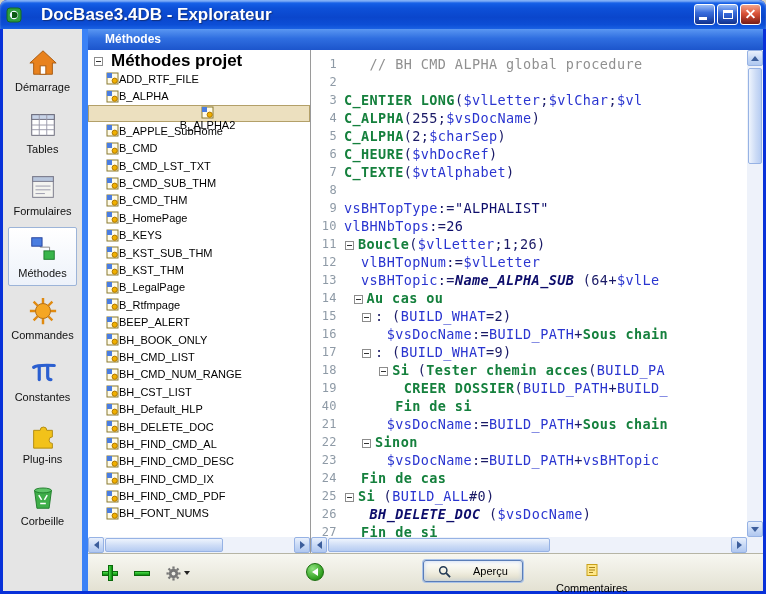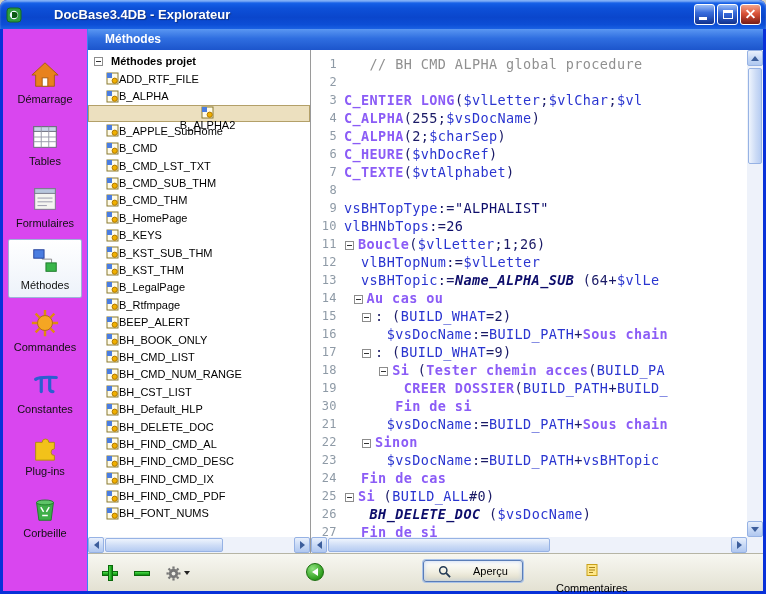--- a/index.html
+++ b/index.html
@@ -5,69 +5,69 @@
   html,body{margin:0;padding:0;background:#d6d2c2;}
   body{width:766px;height:594px;font-family:"Liberation Sans",sans-serif;overflow:hidden;}
   .window{position:relative;width:766px;height:594px;background:#0831d9;border-radius:7px 7px 0 0;overflow:hidden;}
 
   
   .titlebar{position:absolute;top:0;left:0;right:0;height:29px;display:flex;align-items:center;
     padding:0 5px 0 6px;box-sizing:border-box;border-radius:7px 7px 0 0;
     background:linear-gradient(180deg,#4b8ef5 0%,#1560e8 10%,#0d50d8 28%,#0a46cc 60%,#0c4ed6 85%,#1a62e4 100%);
     box-shadow:inset 0 2px 2px rgba(255,255,255,.35);}
   .app-icon svg{width:16px;height:16px;display:block;}
-  .title-text{flex:1;margin-left:19px;color:#fff;font-weight:bold;font-size:13px;text-shadow:1px 1px 1px #10307e;padding-left:13px;}
+  .title-text{flex:1;margin-left:6px;color:#fff;font-weight:bold;font-size:17px;text-shadow:1px 1px 1px #10307e;padding-left:13px;}
   .win-controls{display:flex;gap:2px;}
   .wbtn{position:relative;width:21px;height:21px;border-radius:3px;border:1px solid #fff;box-sizing:border-box;
     box-shadow:inset 0 -9px 10px -6px rgba(0,0,40,.5);}
   .wbtn.min,.wbtn.max{background:linear-gradient(#9dbef5,#3a6fe0 40%,#1e50c8);}
   .wbtn.close{background:linear-gradient(#f2a58c,#e2573a 45%,#bc3012);}
   .g-min{position:absolute;left:4px;bottom:4px;width:8px;height:3px;background:#fff;}
   .g-max{position:absolute;left:5px;top:5px;width:10px;height:9px;border:1px solid #fff;border-top:3px solid #fff;box-sizing:border-box;}
   .g-close{position:absolute;inset:0;}
   .g-close::before,.g-close::after{content:"";position:absolute;left:4px;top:8px;width:11px;height:2px;background:#fff;}
   .g-close::before{transform:rotate(45deg);} .g-close::after{transform:rotate(-45deg);}
 
   
   .wbody{position:absolute;top:29px;left:3px;right:3px;bottom:3px;background:#fff;display:flex;}
 
   
-  .sidebar{width:85px;flex:none;background:#d946ef;border-right:1px solid #3b82f6;box-sizing:border-box;
-    padding-top:24px;display:flex;flex-direction:column;}
+  .sidebar{width:85px;flex:none;background:#e5e5e5;border-right:6px solid #3b82f6;box-sizing:border-box;
+    padding-top:12px;display:flex;flex-direction:column;}
   .sb-item{display:flex;flex-direction:column;align-items:center;justify-content:center;gap:3px;
     padding:6px 1px;margin:0 5px 3px;border:1px solid transparent;border-radius:2px;}
   .sb-item.selected{border-color:#9cb4d8;background:linear-gradient(#ffffff,#edf2fa);}
   .sb-icon svg{width:30px;height:30px;display:block;}
   .sb-label{font-size:11px;color:#111;white-space:nowrap;}
 
   
   .main{flex:1;display:flex;flex-direction:column;min-width:0;}
   .panel-header{height:21px;flex:none;background:linear-gradient(180deg,#5a97f2 0%,#2f6ee0 45%,#1c55cc 100%);
     color:#fff;font-weight:bold;font-size:12px;line-height:21px;padding-left:17px;}
   .content{flex:1;display:flex;min-height:0;}
 
   
   .tree-panel{width:222px;flex:none;display:flex;flex-direction:column;background:#fff;min-height:0;}
   .tree-rows{flex:1;overflow:hidden;padding-top:2px;}
-  .tree-root{display:flex;align-items:center;height:18px;padding-left:5px;gap:4px;font-size:11px;font-weight:bold;color:#000;}
+  .tree-root{display:flex;align-items:center;height:18px;padding-left:5px;gap:4px;font-size:17px;font-weight:bold;color:#000;}
   .tree-row{display:flex;align-items:center;height:17.4px;padding-left:17px;font-size:11px;color:#000;
     border:1px solid transparent;box-sizing:border-box;white-space:nowrap;}
   .tree-row.selected{background:#ece0bf;border-color:#b3a069;flex-direction:column;}
   .tree-icon svg{width:13px;height:13px;display:block;}
   .divider{width:1px;flex:none;background:#9a9a9a;}
 
   
   .editor-wrap{flex:1;display:grid;grid-template-columns:minmax(0,1fr) 16px;grid-template-rows:minmax(0,1fr) 16px;min-width:0;}
   .editor{grid-column:1;grid-row:1;overflow:hidden;padding-top:5px;background:#fff;
     font-family:"DejaVu Sans Mono",monospace;font-size:13.5px;letter-spacing:.4px;}
   .code-line{display:flex;height:18px;white-space:pre;}
   .ln{flex:none;width:26px;text-align:right;padding-right:7px;color:#8e9aa6;font-size:12px;line-height:18px;}
   .code{line-height:18px;}
   .sg-c{color:#909090;}
-  .sg-k{color:#8b5cf6;font-weight:bold;}
+  .sg-k{color:#15803d;font-weight:bold;}
   .sg-v{color:#2a35d0;}
   .sg-m{color:#0d0d6b;font-weight:bold;font-style:italic;}
   .sg-s{color:#0d0d6b;}
   .sg-p{color:#1a1a66;}
   .fold{display:inline-block;width:9px;height:9px;box-sizing:border-box;border:1px solid #8c8c8c;background:#fff;
     margin:0 4px 0 1px;vertical-align:-1px;position:relative;}
   .fold::after{content:"";position:absolute;left:1px;top:3px;width:5px;height:1px;background:#333;}
 
   
   .hscroll{height:16px;flex:none;display:flex;align-items:center;background:#eef2fa;}
@@ -525,21 +525,21 @@
               <div class="code-line"><span class="ln">10</span><span class="code"><span class="sg-v">vlBHNbTops</span><span class="sg-p">:=</span><span class="sg-s">26</span></span></div>
               <div class="code-line"><span class="ln">11</span><span class="code"><span class="fold"></span><span class="sg-k">Boucle</span><span class="sg-p">(</span><span class="sg-v">$vlLetter</span><span class="sg-p">;1;26)</span></span></div>
               <div class="code-line"><span class="ln">12</span><span class="code"><span class="sg-p">  </span><span class="sg-v">vlBHTopNum</span><span class="sg-p">:=</span><span class="sg-v">$vlLetter</span></span></div>
               <div class="code-line"><span class="ln">13</span><span class="code"><span class="sg-p">  </span><span class="sg-v">vsBHTopic</span><span class="sg-p">:=</span><span class="sg-m">Name_ALPHA_SUB</span><span class="sg-p"> (64+</span><span class="sg-v">$vlLe</span></span></div>
               <div class="code-line"><span class="ln">14</span><span class="code"><span class="sg-p"> </span><span class="fold"></span><span class="sg-k">Au cas ou</span></span></div>
               <div class="code-line"><span class="ln">15</span><span class="code"><span class="sg-p">  </span><span class="fold"></span><span class="sg-p">: (</span><span class="sg-v">BUILD_WHAT</span><span class="sg-p">=2)</span></span></div>
               <div class="code-line"><span class="ln">16</span><span class="code"><span class="sg-p">     </span><span class="sg-v">$vsDocName</span><span class="sg-p">:=</span><span class="sg-v">BUILD_PATH</span><span class="sg-p">+</span><span class="sg-k">Sous chain</span></span></div>
               <div class="code-line"><span class="ln">17</span><span class="code"><span class="sg-p">  </span><span class="fold"></span><span class="sg-p">: (</span><span class="sg-v">BUILD_WHAT</span><span class="sg-p">=9)</span></span></div>
               <div class="code-line"><span class="ln">18</span><span class="code"><span class="sg-p">    </span><span class="fold"></span><span class="sg-k">Si</span><span class="sg-p"> (</span><span class="sg-k">Tester chemin acces</span><span class="sg-p">(</span><span class="sg-v">BUILD_PA</span></span></div>
               <div class="code-line"><span class="ln">19</span><span class="code"><span class="sg-p">       </span><span class="sg-k">CREER DOSSIER</span><span class="sg-p">(</span><span class="sg-v">BUILD_PATH</span><span class="sg-p">+</span><span class="sg-v">BUILD_</span></span></div>
-              <div class="code-line"><span class="ln">30</span><span class="code"><span class="sg-p">      </span><span class="sg-k">Fin de si</span></span></div>
+              <div class="code-line"><span class="ln">40</span><span class="code"><span class="sg-p">      </span><span class="sg-k">Fin de si</span></span></div>
               <div class="code-line"><span class="ln">21</span><span class="code"><span class="sg-p">     </span><span class="sg-v">$vsDocName</span><span class="sg-p">:=</span><span class="sg-v">BUILD_PATH</span><span class="sg-p">+</span><span class="sg-k">Sous chain</span></span></div>
               <div class="code-line"><span class="ln">22</span><span class="code"><span class="sg-p">  </span><span class="fold"></span><span class="sg-k">Sinon</span></span></div>
               <div class="code-line"><span class="ln">23</span><span class="code"><span class="sg-p">     </span><span class="sg-v">$vsDocName</span><span class="sg-p">:=</span><span class="sg-v">BUILD_PATH</span><span class="sg-p">+</span><span class="sg-v">vsBHTopic</span></span></div>
               <div class="code-line"><span class="ln">24</span><span class="code"><span class="sg-p">  </span><span class="sg-k">Fin de cas</span></span></div>
               <div class="code-line"><span class="ln">25</span><span class="code"><span class="fold"></span><span class="sg-k">Si</span><span class="sg-p"> (</span><span class="sg-v">BUILD_ALL</span><span class="sg-p">#0)</span></span></div>
               <div class="code-line"><span class="ln">26</span><span class="code"><span class="sg-p">   </span><span class="sg-m">BH_DELETE_DOC</span><span class="sg-p"> (</span><span class="sg-v">$vsDocName</span><span class="sg-p">)</span></span></div>
               <div class="code-line"><span class="ln">27</span><span class="code"><span class="sg-p">  </span><span class="sg-k">Fin de si</span></span></div>
             </div>
           <div class="vscroll">
             <span class="sb-btn">

